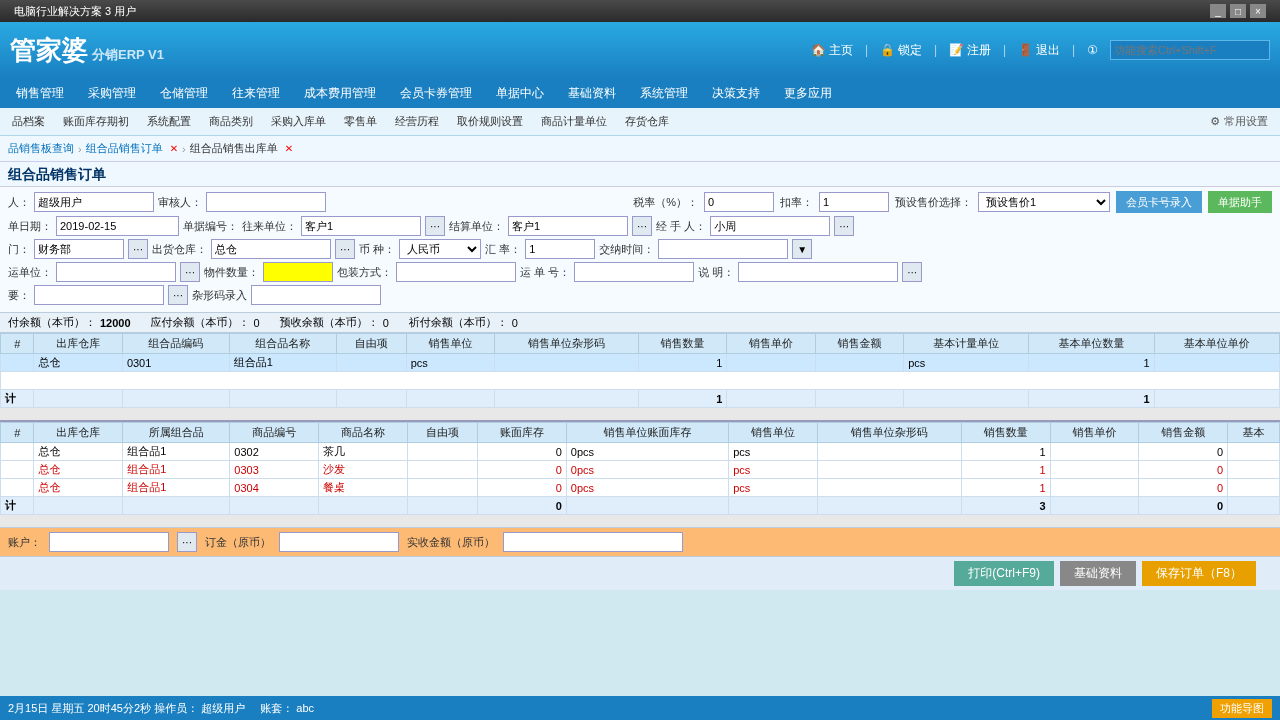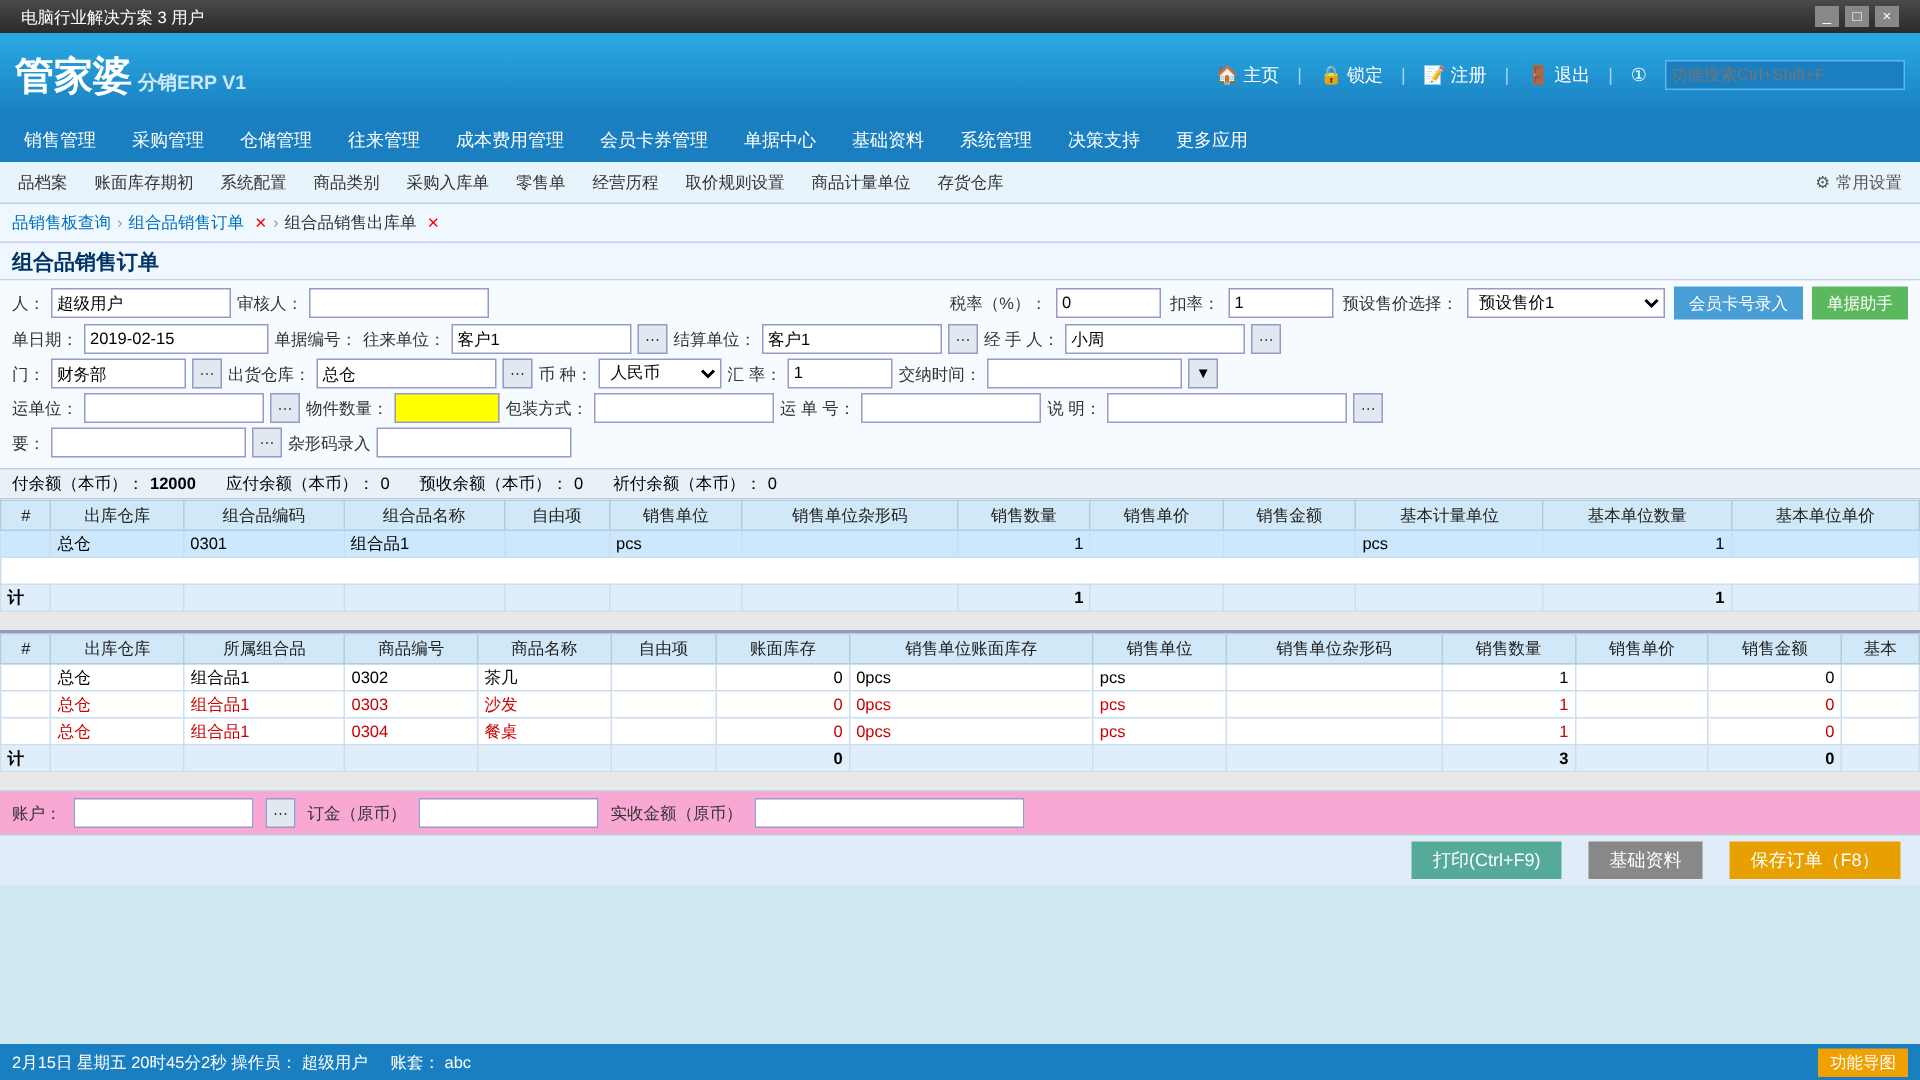--- a/index.html
+++ b/index.html
@@ -61,24 +61,24 @@
     table.data-table tr.selected td { background: #cce8ff; }
     table.data-table tr.footer-row td { background: #e0eefc; font-weight: bold; }
     .scrollbar-row { height: 12px; background: #e8e8e8; }
 
     
     #bottom-table-container { background: #fff; overflow-x: auto; max-height: 110px; }
     table.data-table tr.row-red td { color: #cc0000; }
     table.data-table tr.row-red2 td { color: #cc0000; }
 
     
-    #bottom-form { background: #f9a8d4; padding: 4px 8px; border-top: 1px solid #bcd; display: flex; align-items: center; gap: 8px; }
-
-    
-    #action-buttons { background: #e0ecf8; padding: 4px 13px; display: flex; justify-content: flex-end; gap: 18px; border-top: 1px solid #bcd; }
+    #bottom-form { background: #fdba74; padding: 4px 8px; border-top: 1px solid #bcd; display: flex; align-items: center; gap: 8px; }
+
+    
+    #action-buttons { background: #e0ecf8; padding: 4px 24px; display: flex; justify-content: flex-end; gap: 6px; border-top: 1px solid #bcd; }
     .act-btn { padding: 4px 14px; font-size: 12px; border: none; cursor: pointer; }
     .act-btn-print { background: #5a9; color: #fff; }
     .act-btn-import { background: #888; color: #fff; }
     .act-btn-save { background: #e8a000; color: #fff; }
 
     
     #status-bar { background: #1a7fc0; height: 24px; display: flex; align-items: center; padding: 0 8px; color: #fff; font-size: 11px; justify-content: space-between; position: absolute; bottom: 0; width: 100%; }
     #status-right { background: #f0a000; padding: 2px 8px; cursor: pointer; font-size: 11px; }
 
     .highlight-yellow { background: #ffff00 !important; }

